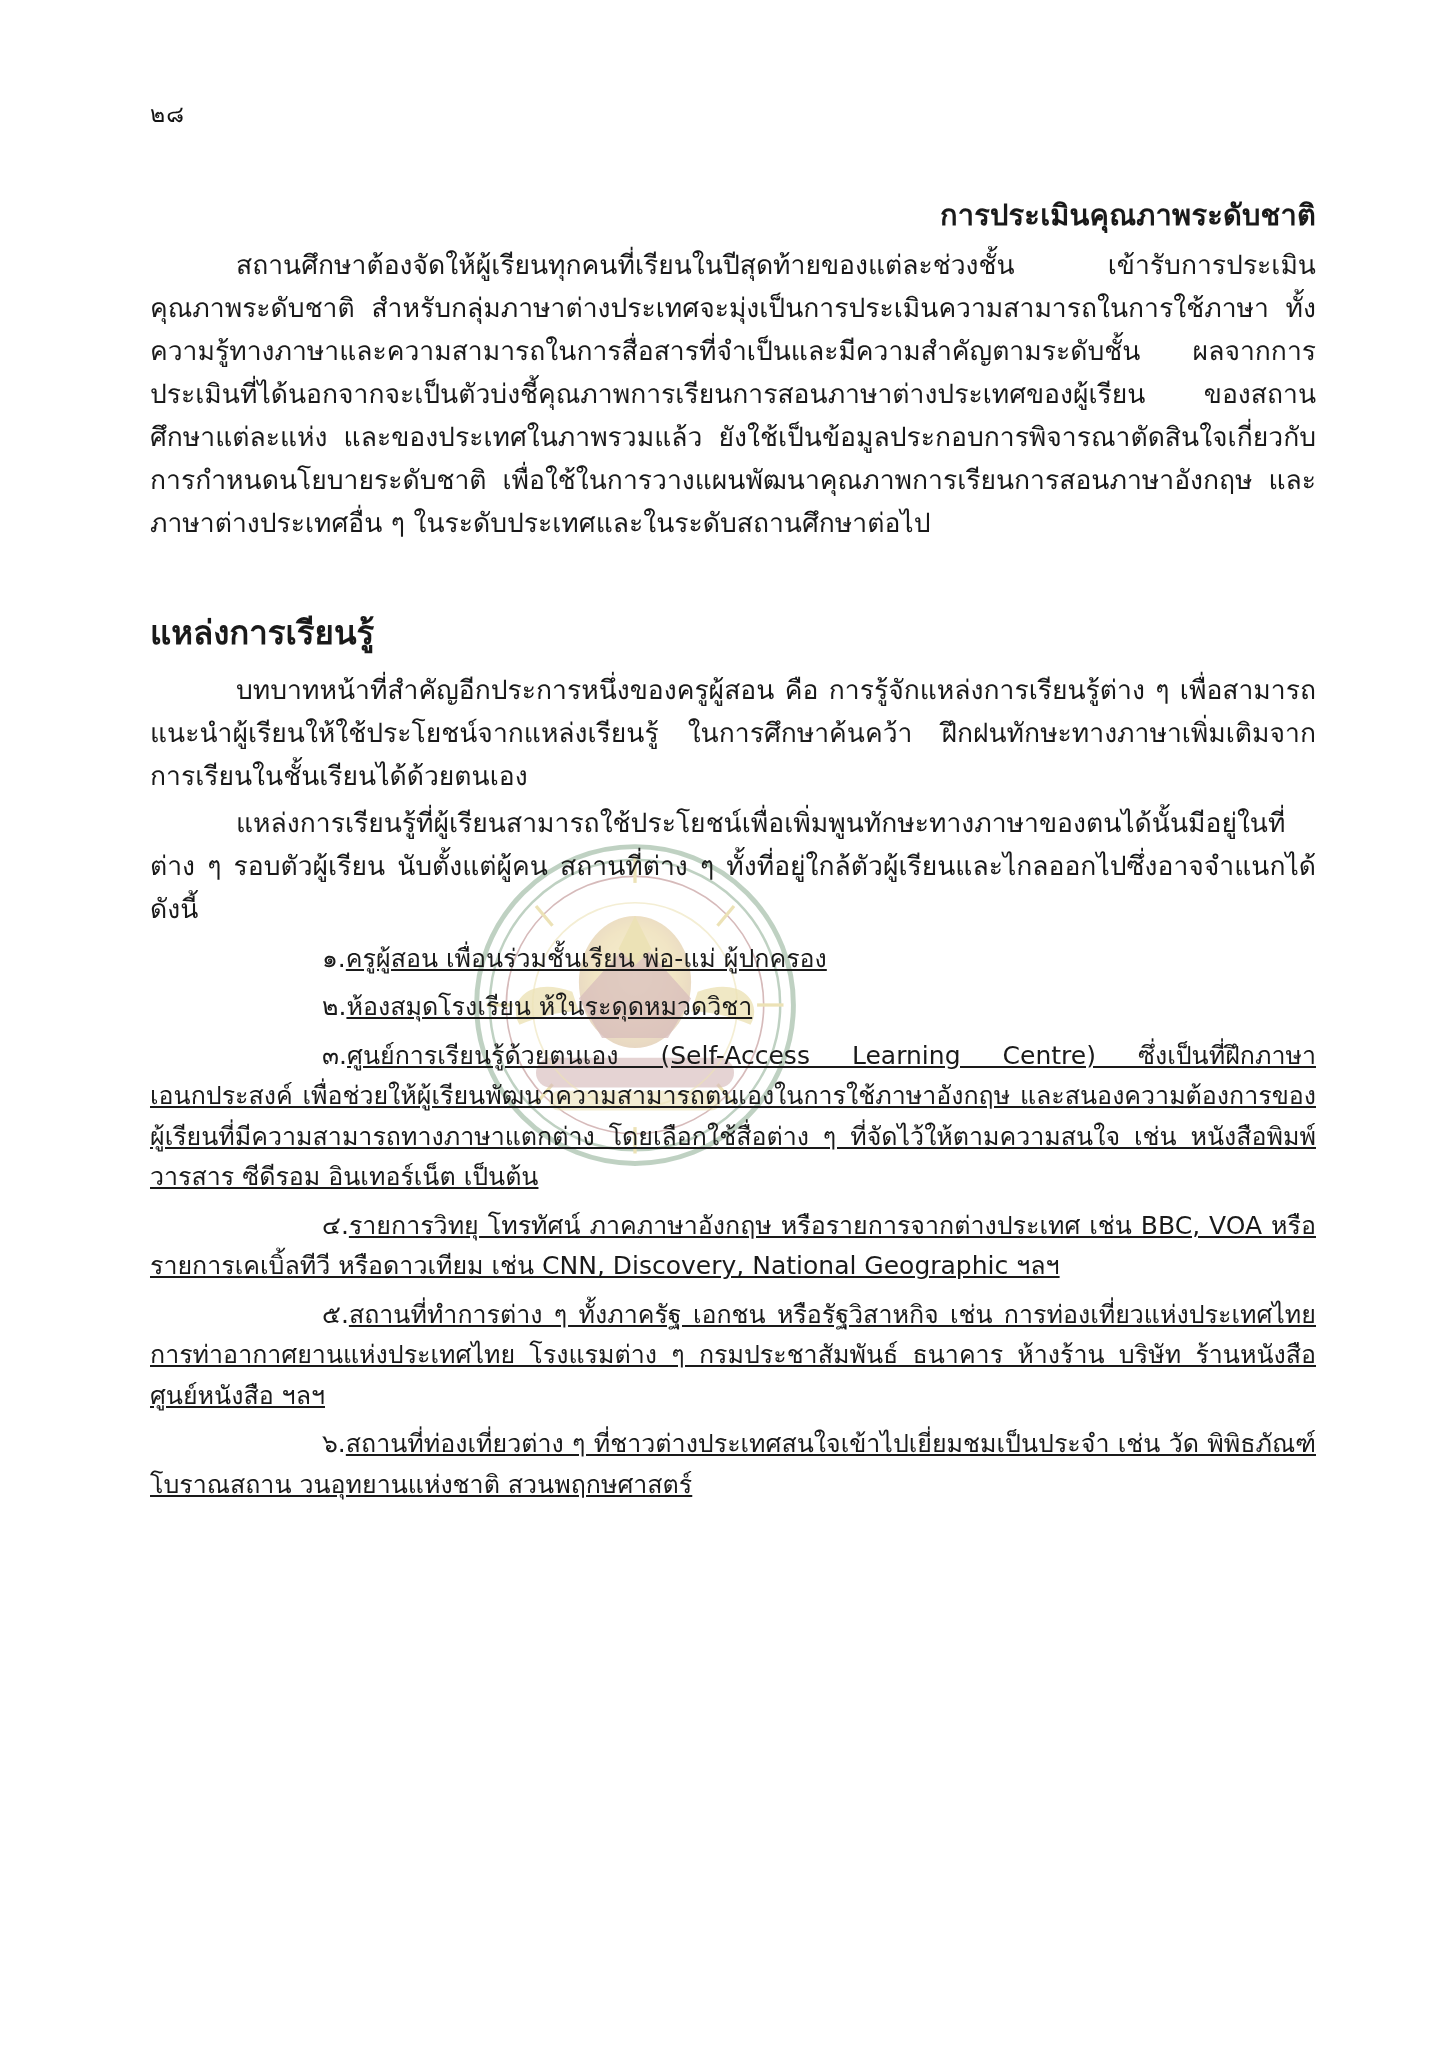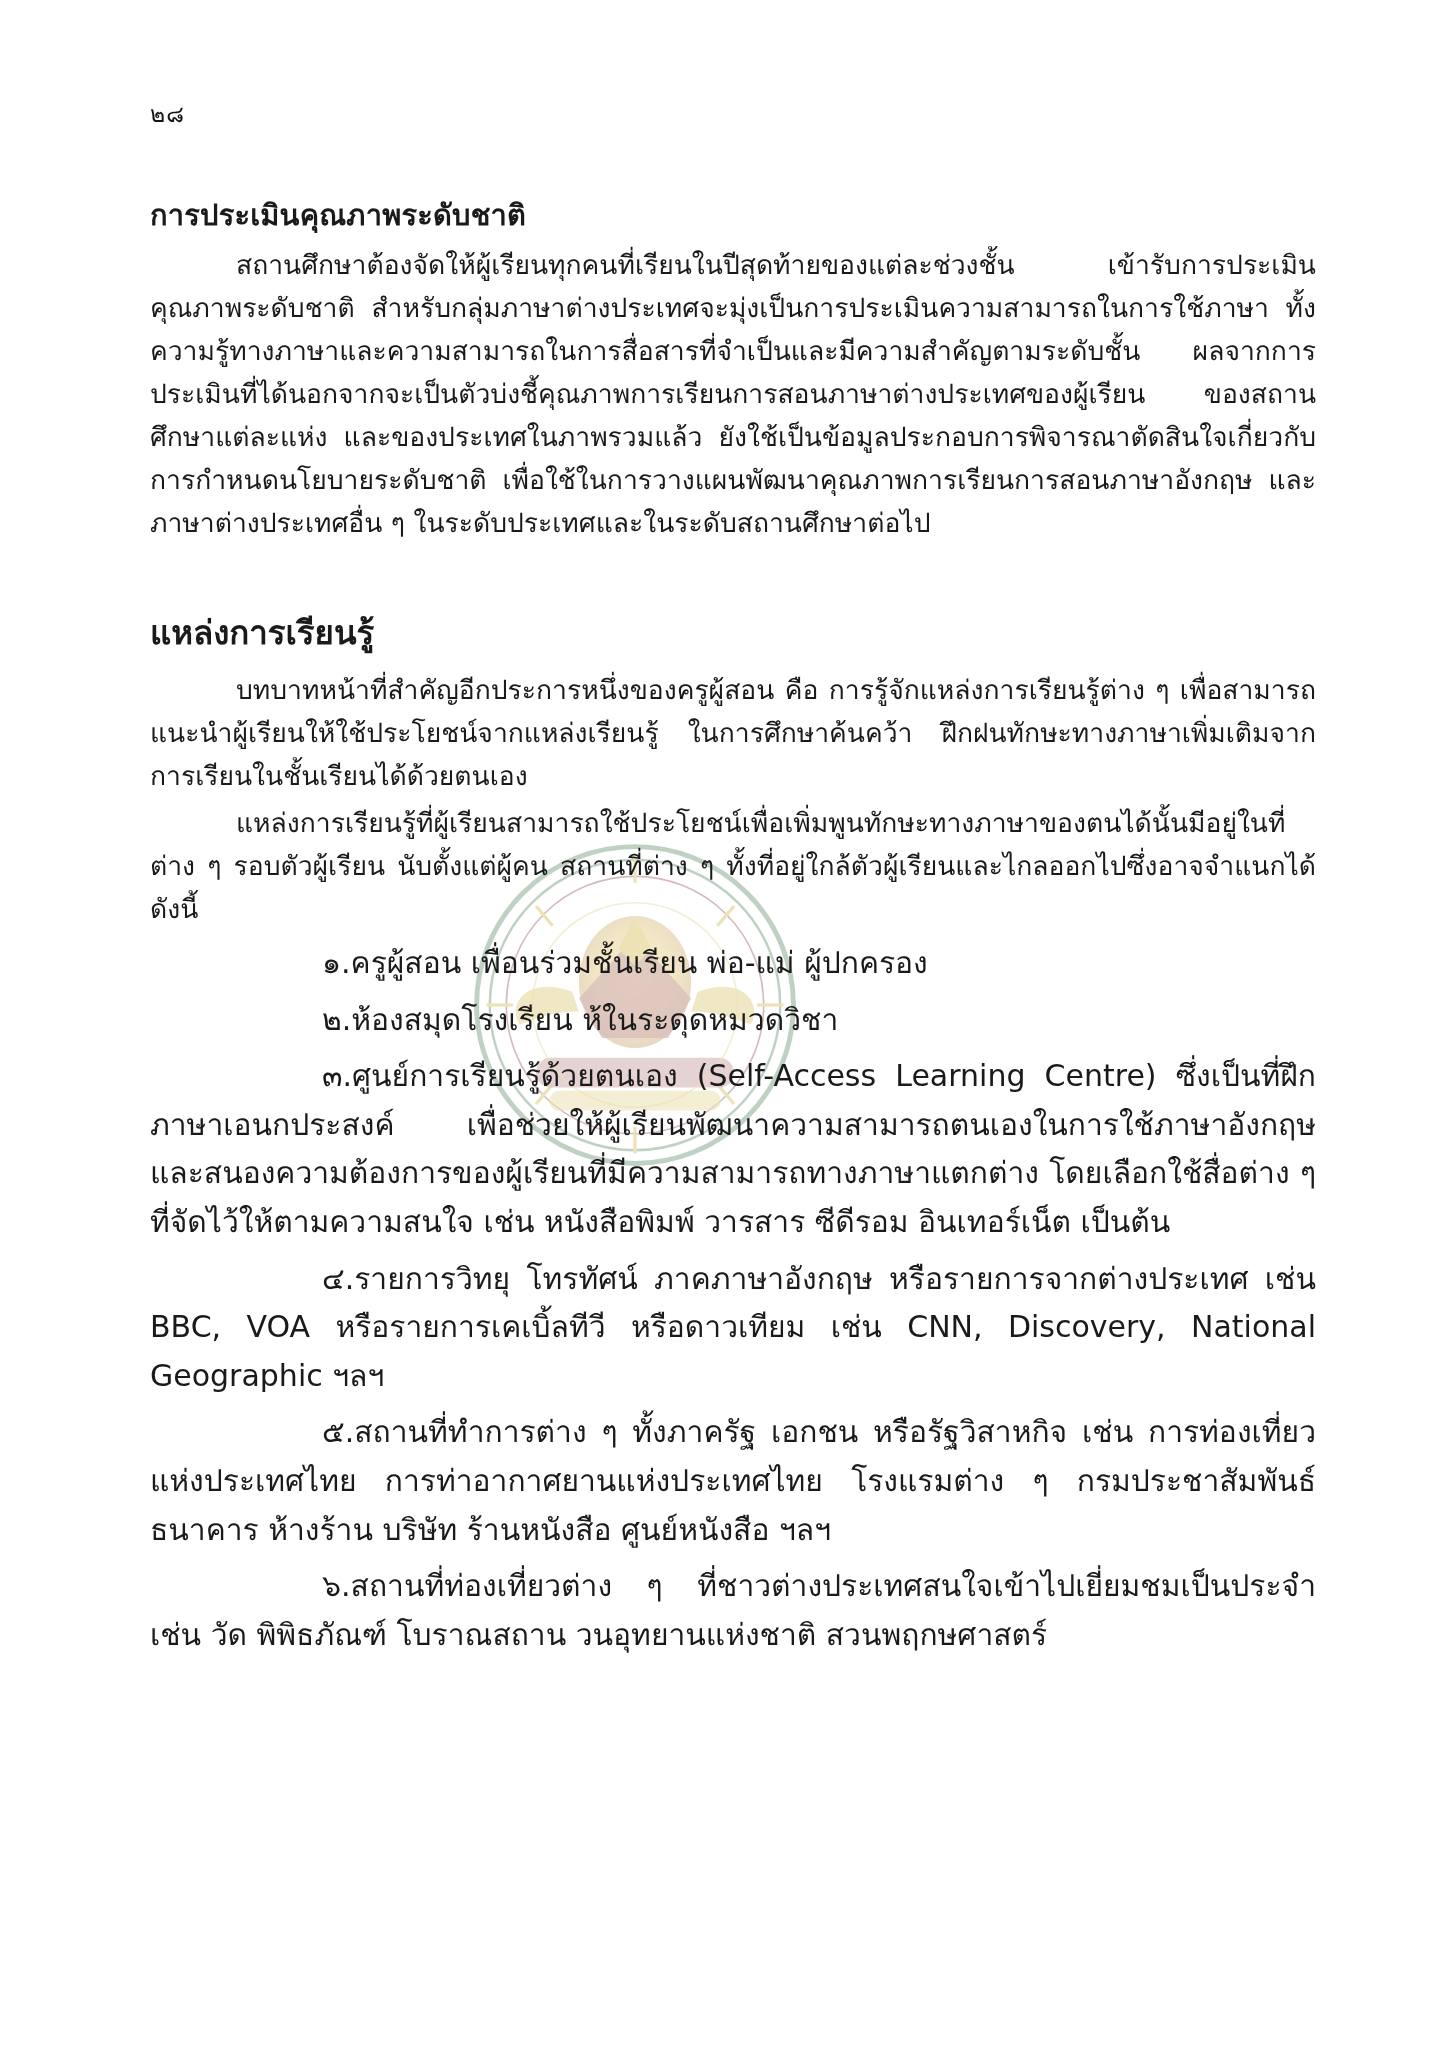--- a/index.html
+++ b/index.html
@@ -40,20 +40,21 @@
     letter-spacing: 1px;
     margin: 0 0 60px 0;
     color: #141414;
   }
 
   h2.section-head {
     font-size: 29px;
     font-weight: bold;
     margin: 10px 0 6px 0;
     letter-spacing: 0.2px;
+    text-align: right;
   }
 
   h2.center-head {
     font-size: 33px;
     font-weight: bold;
     text-align: left;
     margin: 62px 0 10px 0;
   }
 
   p.body {
@@ -64,26 +65,27 @@
     text-justify: inter-word;
     text-indent: 86px;
   }
 
   ol.listing {
     list-style: none;
     margin: 0;
     padding: 0;
   }
   ol.listing li {
-    font-size: 30px;
+    font-size: 25px;
     line-height: 1.62;
     margin: 8px 0 1px 0;
     text-align: justify;
     position: relative;
     padding-left: 0;
+    text-decoration: underline;
   }
   .li-inner {
     display: block;
     text-indent: 86px;
   }
   .li-num {
     display: inline-block;
     min-width: 52px;
   }
 </style>

